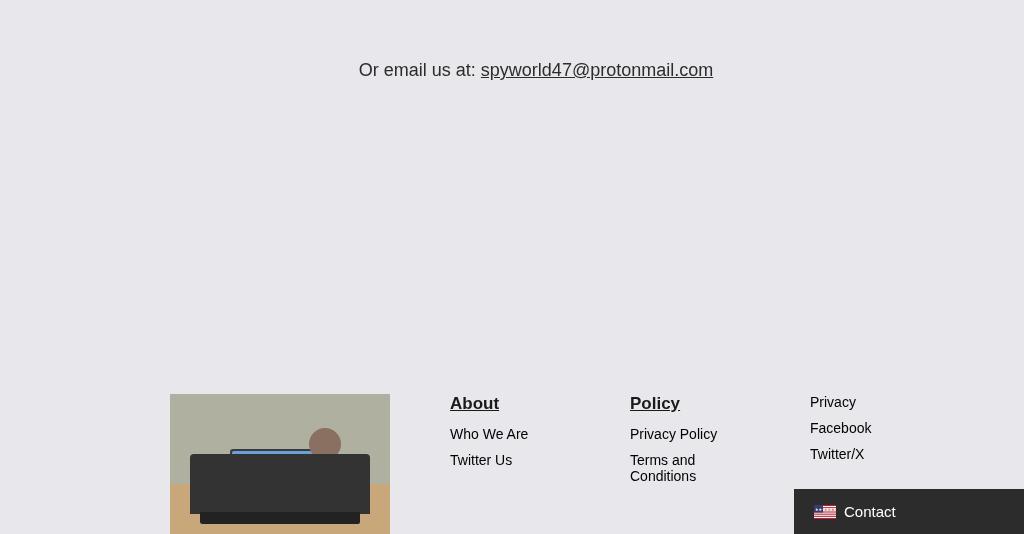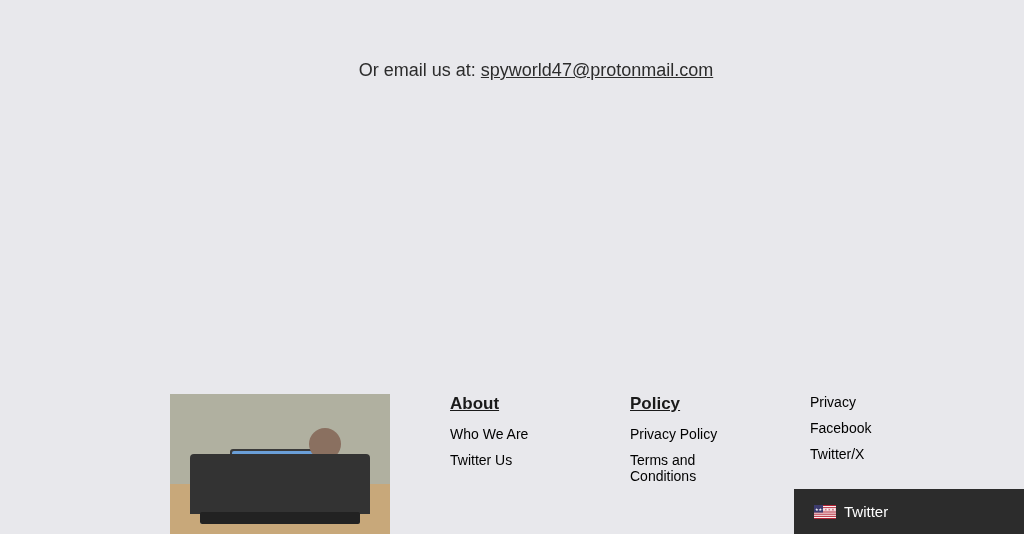--- a/index.html
+++ b/index.html
@@ -225,14 +225,14 @@
       <rect y="3.23" width="22" height="1.08" fill="white"></rect>
       <rect y="5.38" width="22" height="1.08" fill="white"></rect>
       <rect y="7.54" width="22" height="1.08" fill="white"></rect>
       <rect y="9.69" width="22" height="1.08" fill="white"></rect>
       <rect y="11.85" width="22" height="1.08" fill="white"></rect>
       <rect width="9" height="7.54" fill="#3C3B6E"></rect>
 
       <text x="1" y="6" fill="white" font-size="4">★★★★★★</text>
     </svg>
   </span>
-  <span>Twitter</span>
+  <span>Contact</span>
 </div>
 
 </body></html>

